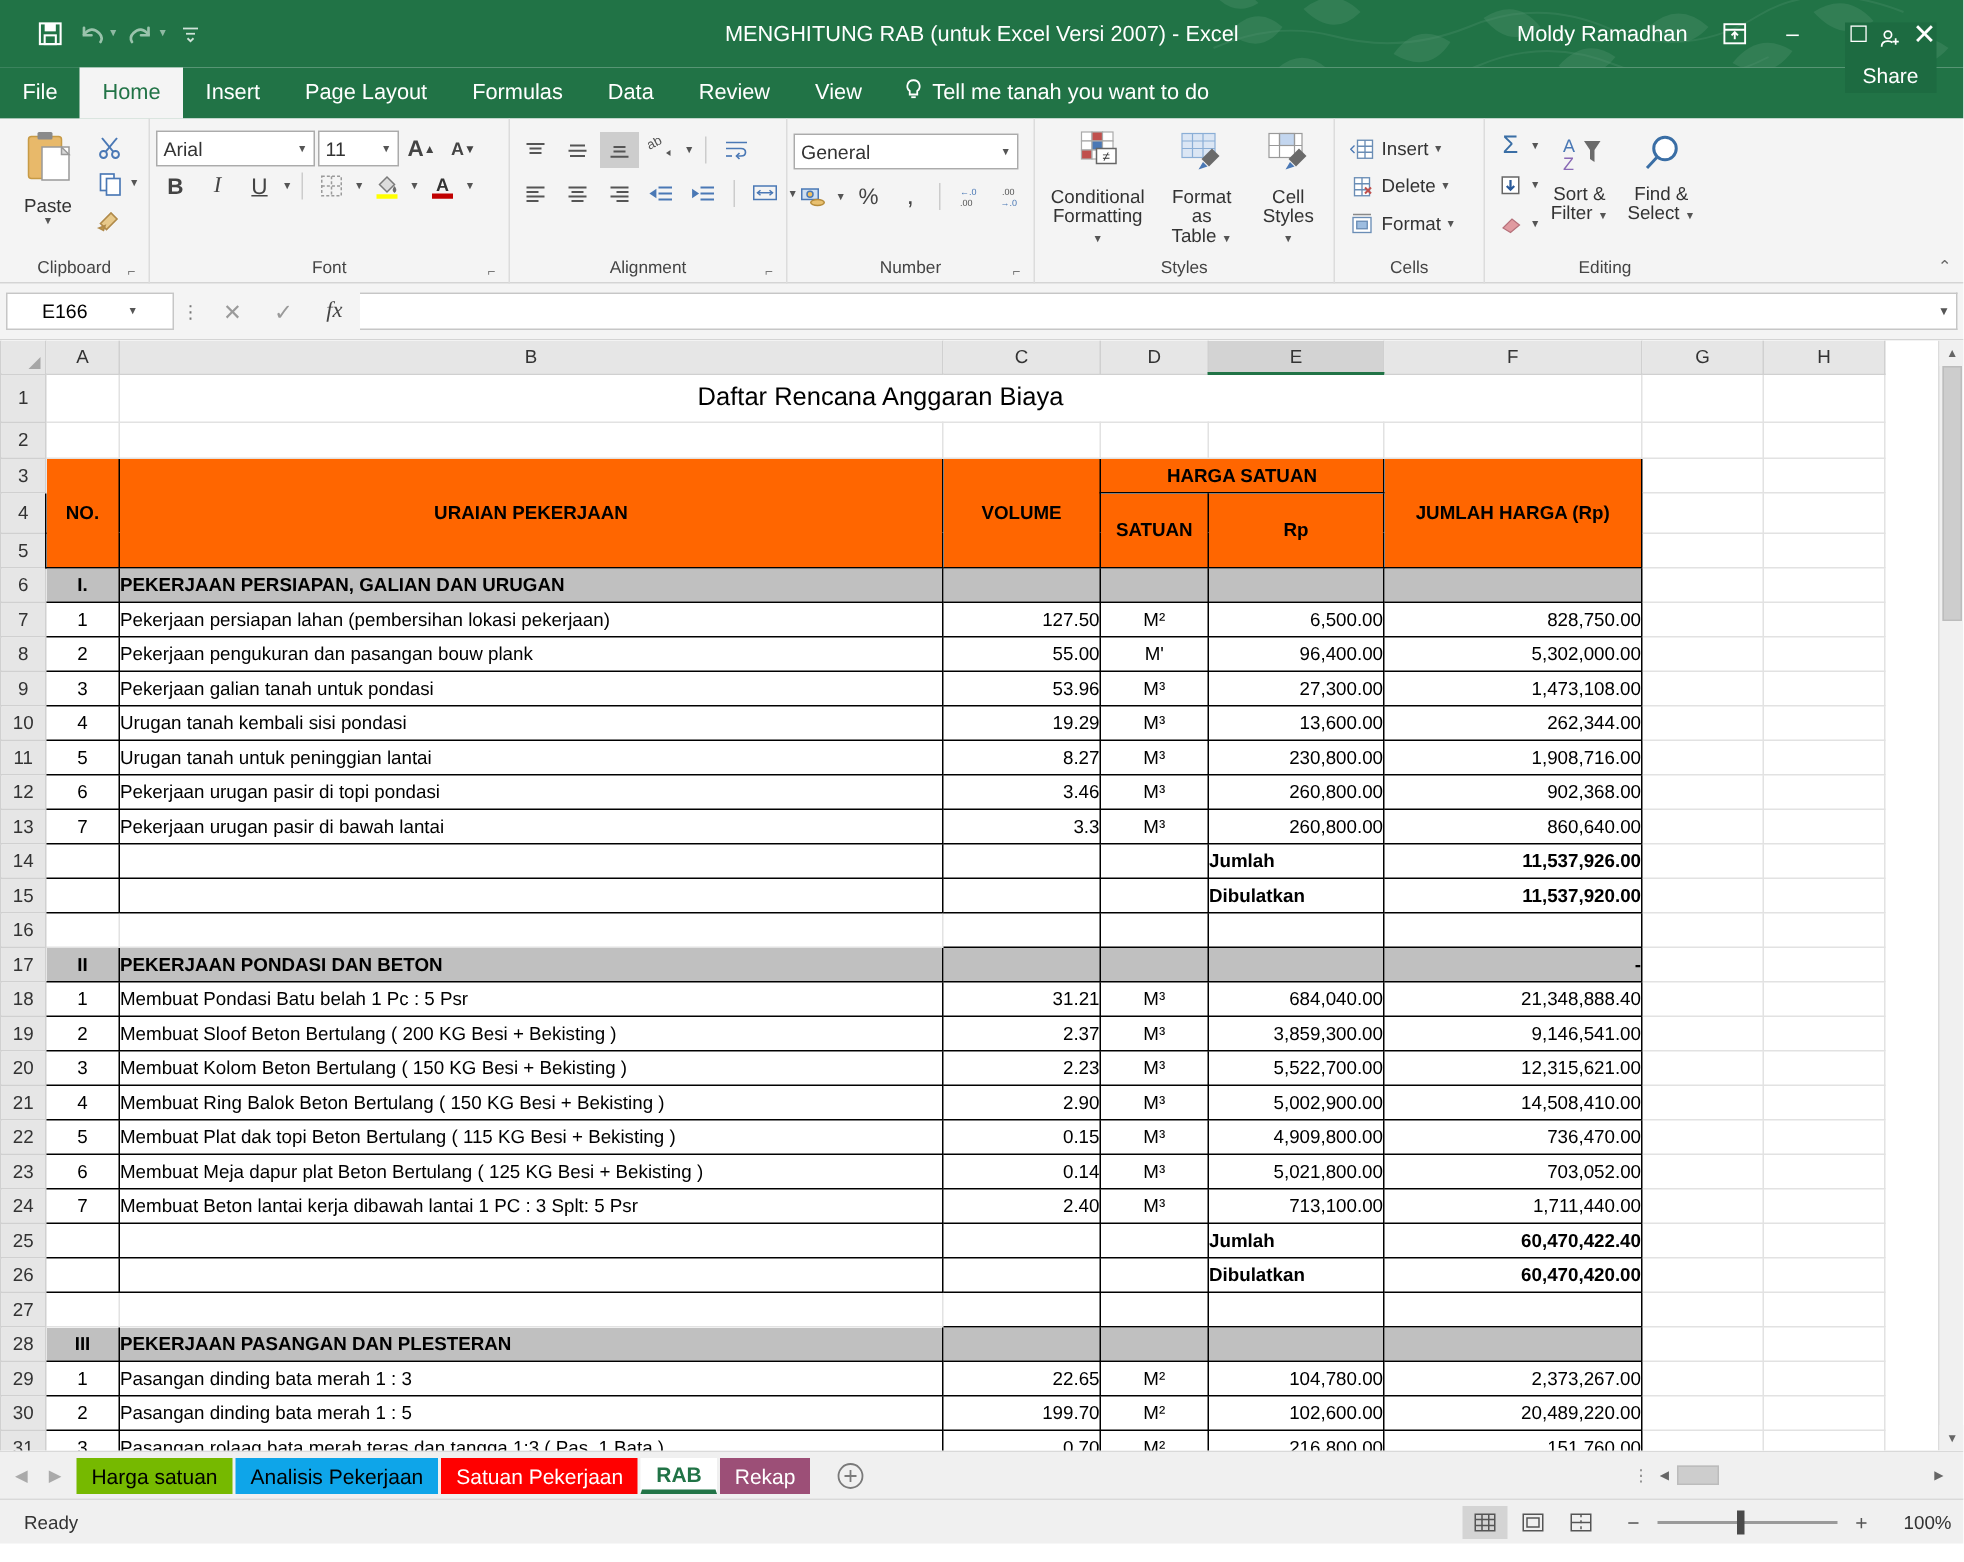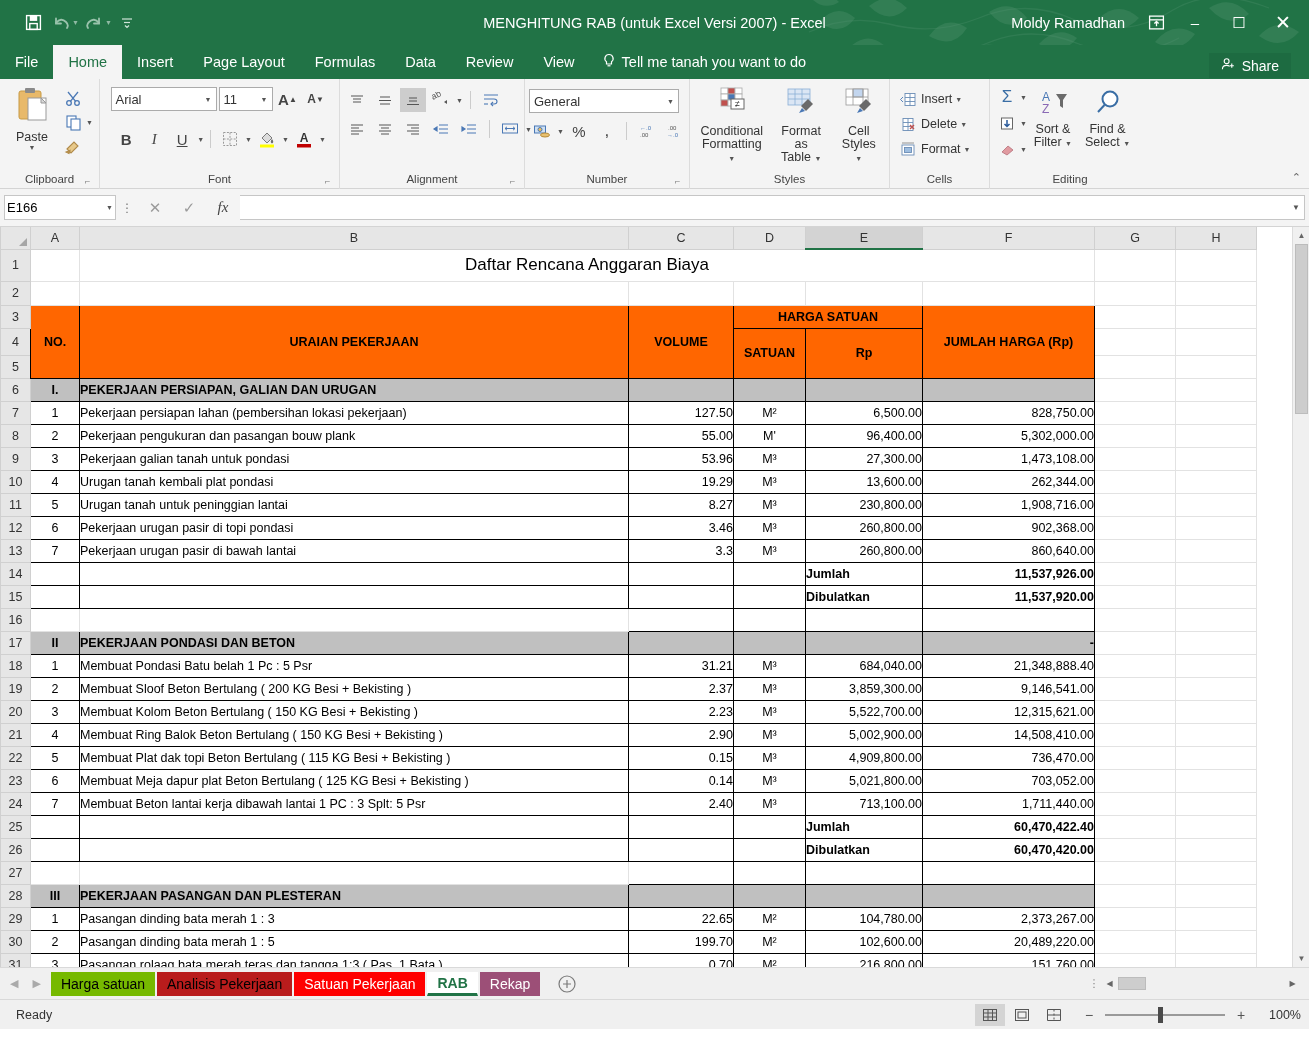--- a/index.html
+++ b/index.html
@@ -46,23 +46,23 @@
     height:34px;padding:0 15px;display:flex;align-items:center;
     color:#fff;font-size:14.5px;cursor:pointer;white-space:nowrap;
   }
   .rtab.file{background:#217346;}
   .rtab.active{background:#f4f4f4;color:#217346;}
   .tellme{
     display:flex;align-items:center;gap:6px;color:#fff;font-size:14.5px;
     padding:0 12px;height:34px;cursor:pointer;
   }
   .share{
-    margin-left:auto;margin-right:18px;margin-bottom:1px;
+    margin-left:auto;margin-right:18px;margin-bottom:17px;
     background:#1d6b41;color:#fff;font-size:14px;
-    display:flex;align-items:center;gap:6px;padding:4px 12px;cursor:pointer;
+    display:flex;align-items:center;gap:6px;padding:4px 12px;cursor:pointer;flex-direction:column;
   }
   
   .ribbon{
     height:110px;background:#f4f4f4;border-bottom:1px solid #d4d4d4;
     display:flex;position:relative;
   }
   .rgroup{
     position:relative;display:flex;flex-direction:column;
     border-right:1px solid #dcdcdc;padding:4px 4px 0 4px;height:110px;
   }
@@ -95,21 +95,21 @@
   .iconbtn{
     width:26px;height:24px;display:flex;align-items:center;justify-content:center;
     cursor:pointer;color:#444;font-size:14px;
   }
   .iconbtn.sel{background:#cdcdcd;}
   .collapse-ribbon{position:absolute;right:8px;bottom:4px;font-size:11px;color:#666;cursor:pointer;}
   
   .fbar{height:38px;background:#f4f4f4;display:flex;align-items:center;padding:0 4px;border-bottom:1px solid #d4d4d4;}
   .namebox{
     width:112px;height:25px;border:1px solid #c6c6c6;background:#fff;
-    display:flex;align-items:center;justify-content:space-between;padding:0 2px;font-size:13px;cursor:pointer;
+    display:flex;align-items:center;justify-content:space-between;padding:0 23px;font-size:13px;cursor:pointer;
   }
   .vdots{width:22px;text-align:center;color:#777;font-size:12px;letter-spacing:0;cursor:pointer;}
   .fbtns{display:flex;align-items:center;gap:0;}
   .fbtn{width:34px;height:25px;display:flex;align-items:center;justify-content:center;color:#9a9a9a;font-size:15px;cursor:pointer;}
   .finput{
     flex:1;height:25px;border:1px solid #c6c6c6;border-left:none;background:#fff;
     font-size:13px;display:flex;align-items:center;padding:0 6px;position:relative;
   }
   .fdrop{position:absolute;right:4px;font-size:8px;color:#555;cursor:pointer;}
   
@@ -331,21 +331,21 @@
             <path d="M2 14 l3 1.5 l1 -3z" fill="#c79a45"></path>
           </svg>
         </div>
       </div>
     </div>
     <div class="rgroup-label">Clipboard</div>
     <div class="dialog-launcher">⌐</div>
   </div>
 
   <div class="rgroup" style="width:240px;">
-    <div class="rgroup-body" style="flex-direction:column;gap:16px;padding-top:4px;align-items:center;">
+    <div class="rgroup-body" style="flex-direction:column;gap:1px;padding-top:4px;">
       <div class="fontrow1">
         <div class="fontsel" style="width:106px;">
           <span class="v">Arial</span>
           <span class="caret">▼</span>
         </div>
         <div class="fontsel" style="width:54px;">
           <span class="v">11</span>
           <span class="caret">▼</span>
         </div>
         <div class="iconbtn" style="font-size:15px;font-weight:bold;">A<sup>▲</sup></div>
@@ -772,21 +772,21 @@
           <td class="bx r">53.96</td>
           <td class="bx c">M³</td>
           <td class="bx r">27,300.00</td>
           <td class="bx r">1,473,108.00</td>
           <td class="cell"></td>
           <td class="cell"></td>
         </tr>
         <tr style="height: 23px;">
           <td class="rowhead">10</td>
           <td class="bx c">4</td>
-          <td class="bx l">Urugan tanah kembali plat pondasi</td>
+          <td class="bx l">Urugan tanah kembali sisi pondasi</td>
           <td class="bx r">19.29</td>
           <td class="bx c">M³</td>
           <td class="bx r">13,600.00</td>
           <td class="bx r">262,344.00</td>
           <td class="cell"></td>
           <td class="cell"></td>
         </tr>
         <tr style="height: 23px;">
           <td class="rowhead">11</td>
           <td class="bx c">5</td>
@@ -1028,21 +1028,21 @@
   </div>
 </div>
 
 <div class="sheetbar">
   <div class="navarrows">
     <span class="navarrow">◀</span>
     <span class="navarrow">▶</span>
   </div>
   <div class="stabs" id="sheet-tabs">
       <div class="stab" style="background: rgb(118, 185, 0); color: rgb(0, 0, 0);">Harga satuan</div>
-      <div class="stab" style="background: #b91c1c; color: rgb(0, 0, 0);">Analisis Pekerjaan</div>
+      <div class="stab" style="background: #0ea5e9; color: rgb(0, 0, 0);">Analisis Pekerjaan</div>
       <div class="stab" style="background: rgb(255, 0, 0); color: rgb(255, 255, 255);">Satuan Pekerjaan</div>
       <div class="stab active" style="background: rgb(255, 255, 255); color: rgb(33, 115, 70); border-bottom: 3px solid rgb(33, 115, 70); font-weight: bold;">RAB</div>
       <div class="stab" style="background: rgb(156, 79, 119); color: rgb(255, 255, 255);">Rekap</div>
     </div>
   <div class="addsheet">
     <svg width="20" height="20" viewBox="0 0 20 20" fill="none" stroke="#7a7a7a" stroke-width="1.2">
       <circle cx="10" cy="10" r="8"></circle>
         <path d="M10 6 V14 M6 10 H14"></path>
     </svg>
   </div>

